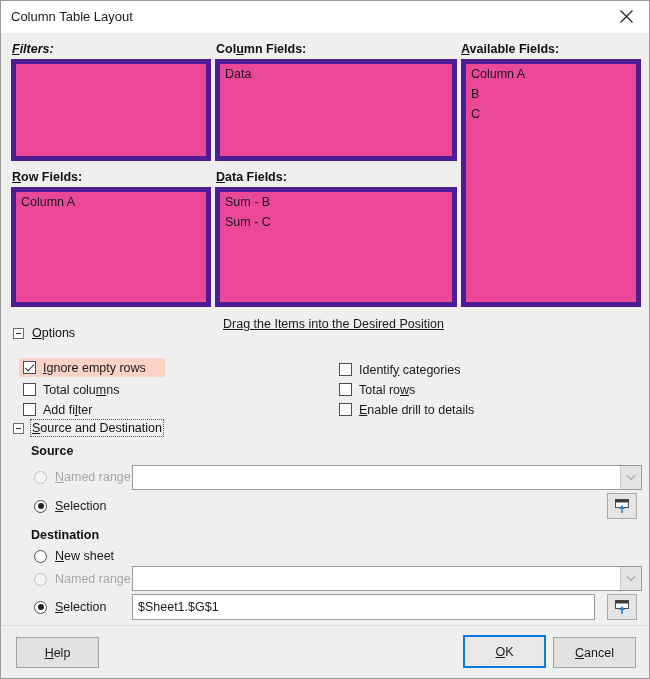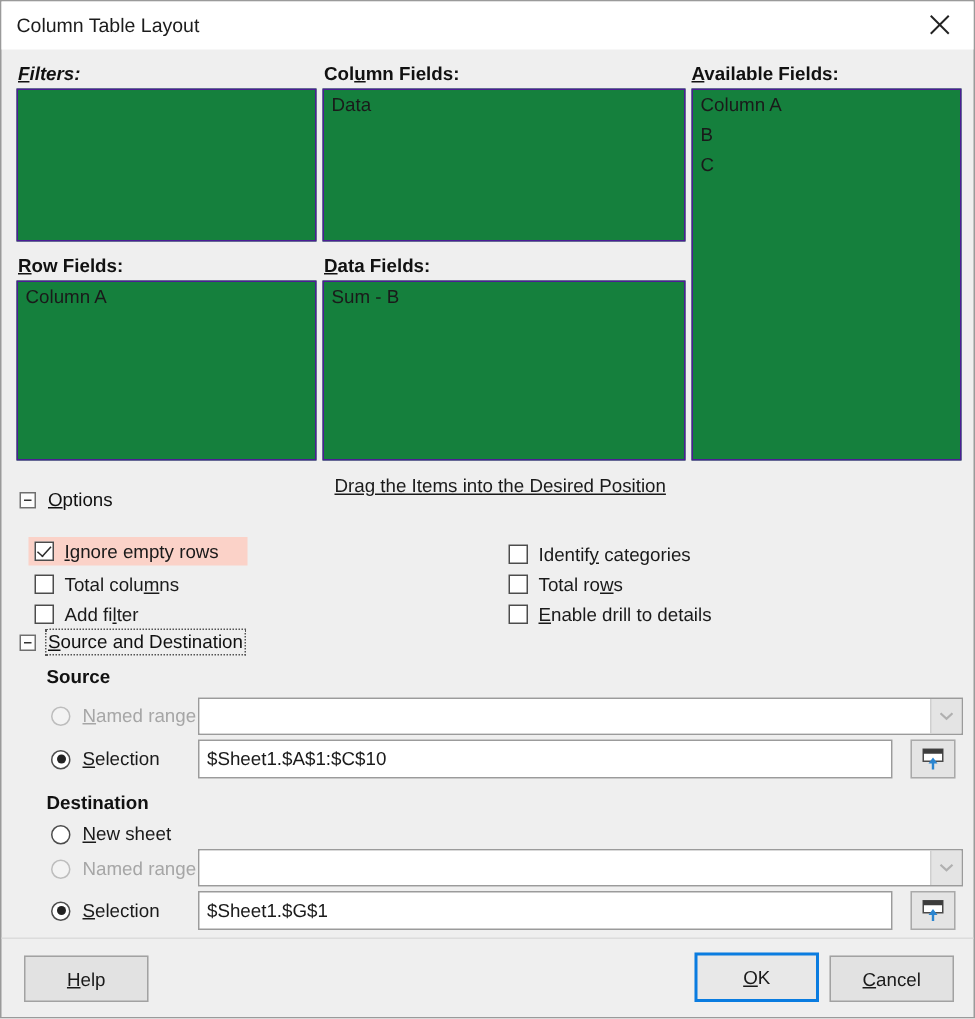--- a/index.html
+++ b/index.html
@@ -59,22 +59,22 @@
     font-size: 12.5px;
     font-weight: bold;
     color: #111;
     white-space: nowrap;
   }
   .flabel .u { text-decoration: underline; }
 
   
   .listbox {
     position: absolute;
-    background: #15803d;
-    border: 1px solid #4c1d95;
+    background: #ec4899;
+    border: 5px solid #4c1d95;
     box-sizing: border-box;
     overflow: hidden;
   }
   .listitem {
     font-size: 12.5px;
     color: #1a1a1a;
     padding: 1px 4px 1px 5px;
     line-height: 18px;
     white-space: nowrap;
   }
@@ -321,20 +321,21 @@
 
   <div class="flabel" style="left:11px; top:169px;"><span class="u">R</span>ow Fields:</div>
   <div class="flabel" style="left:215px; top:169px;"><span class="u">D</span>ata Fields:</div>
 
   <div class="listbox" style="left:10px; top:186px; width:200px; height:120px;" id="rowfields-box">
       <div class="listitem">Column A</div>
     </div>
 
   <div class="listbox" style="left:214px; top:186px; width:242px; height:120px;" id="datafields-box">
       <div class="listitem">Sum - B</div>
+      <div class="listitem">Sum - C</div>
     </div>
 
   <div id="drag-hint">Drag the Items into the Desired Position</div>
 
   <div class="expander-row" style="left:12px; top:325px;text-align:right;">
     <span class="exp-box"></span>
     <span class="exp-label"><span class="u">O</span>ptions</span>
   </div>
 
   <div class="cbrow hl" style="left:18px; top:357px; width:146px;">
@@ -380,21 +381,20 @@
       <svg width="10" height="7" viewBox="0 0 10 7">
           <path d="M1 1.5 L5 5.2 L9 1.5" fill="none" stroke="#b0b0b0" stroke-width="1.5"></path>
         </svg>
     </span>
   </div>
 
   <div class="rbrow" style="left:33px; top:496px;">
     <span class="rbdot selected"></span>
     <span class="rblabel"><span class="u">S</span>election</span>
   </div>
-  <div class="textfield" style="left:131px; top:492px; width:463px; height:26px;">$Sheet1.$A$1:$C$10</div>
   <div class="shrinkbtn" style="left:606px; top:492px;">
     <svg width="18" height="16" viewBox="0 0 18 16">
       <rect x="2.5" y="1.5" width="13" height="8" fill="#ffffff" stroke="#4a4a4a" stroke-width="1"></rect>
       <rect x="2.5" y="1.5" width="13" height="3" fill="#3c3c3c"></rect>
       <line x1="9" y1="15" x2="9" y2="8.5" stroke="#2b85d0" stroke-width="1.6"></line>
       <path d="M9 7 L6 11 L12 11 Z" fill="#2b85d0"></path>
     </svg>
   </div>
 
   <div class="sectionhead" style="left:30px; top:527px;">Destination</div>

